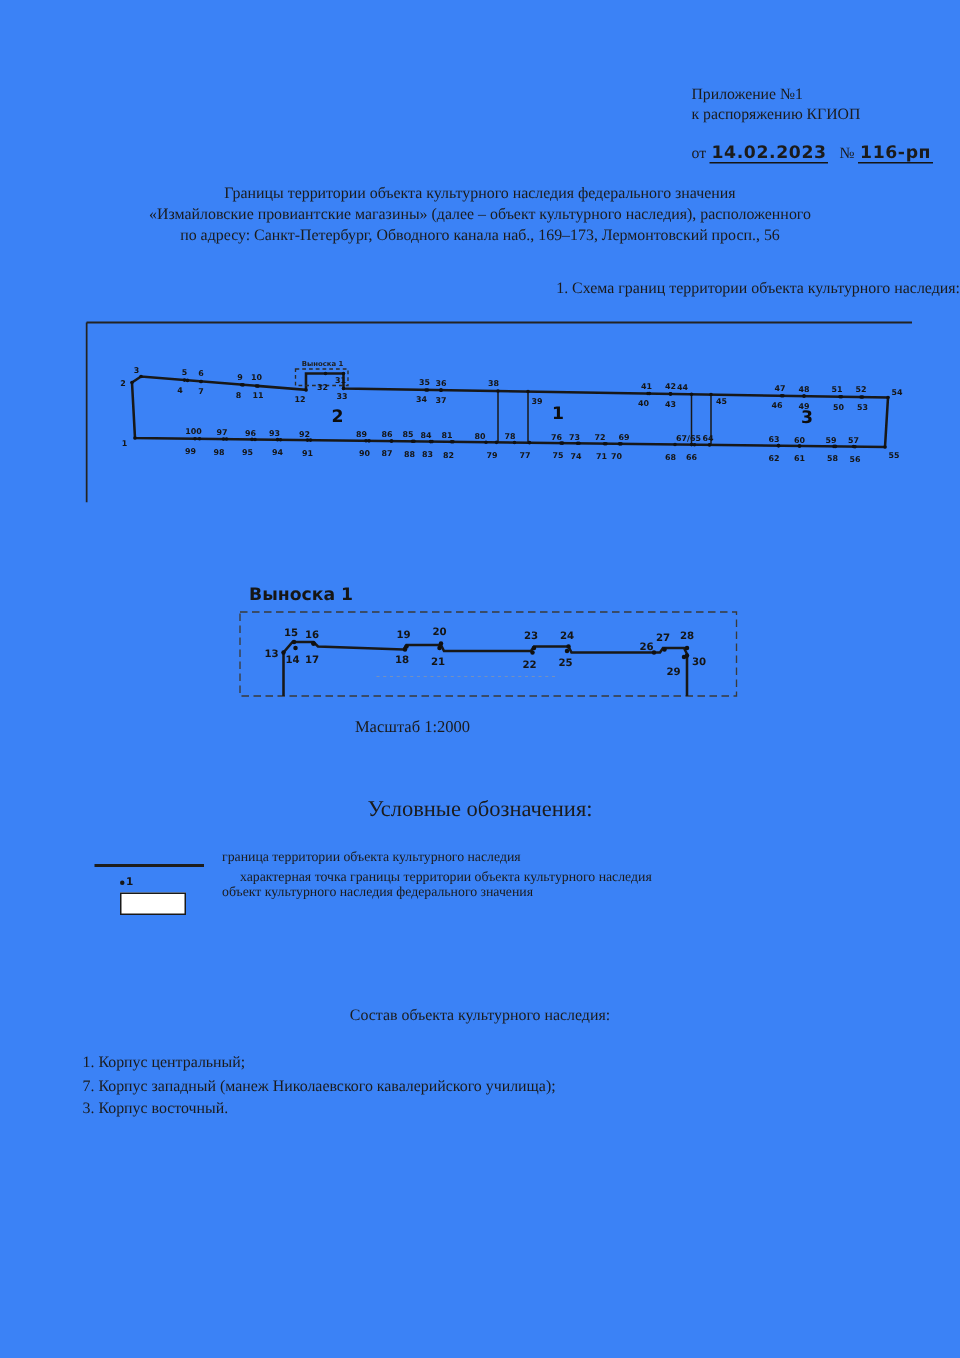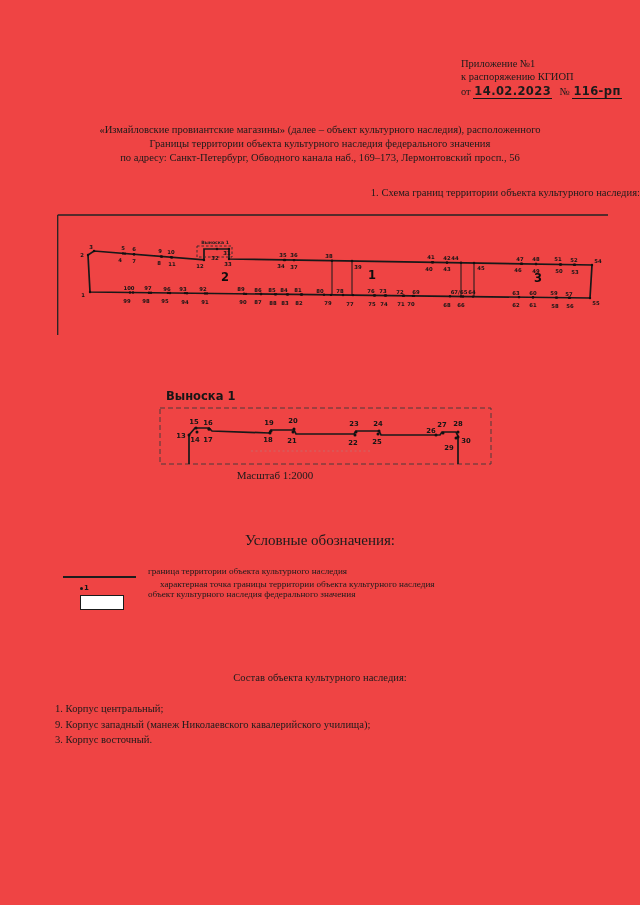--- a/index.html
+++ b/index.html
@@ -1,16 +1,16 @@
 <!DOCTYPE html>
 <html><head>
 <meta charset="utf-8">
 <style>
   html,body{margin:0;padding:0;}
-  .page{position:relative;width:640px;height:905px;background:#ef4444;overflow:hidden;
+  .page{position:relative;width:640px;height:905px;background:#3b82f6;overflow:hidden;
         font-family:"Liberation Serif", serif;color:#1b1b1b;}
   .abs{position:absolute;}
   
   .header-block{left:461px;top:57px;width:170px;font-size:10.5px;line-height:13px;}
   .hand{font-family:"DejaVu Sans", sans-serif;font-weight:700;font-size:11.5px;
         letter-spacing:.4px;border-bottom:1.6px solid #151515;padding:0 1px 0 1px;}
   
   .doc-title{left:30px;top:123px;width:580px;text-align:center;font-size:10.6px;line-height:14px;}
   .scheme-heading{left:0;top:187px;width:640px;text-align:right;font-size:10.6px;}
   
@@ -25,52 +25,52 @@
   .bldg{font-family:"DejaVu Sans", sans-serif;font-weight:700;font-size:11.5px;
         fill:#0d0d0d;text-anchor:middle;}
   .notchlabel{font-family:"DejaVu Sans", sans-serif;font-weight:700;font-size:4.6px;
         fill:#202020;text-anchor:middle;}
   .callout-label{left:166px;top:389px;font-family:"DejaVu Sans", sans-serif;
         font-weight:700;font-size:11.5px;color:#161616;}
   .callout-svg{left:159px;top:407px;}
   .callout-svg .ptlabel{font-size:6.8px;}
   .artifact{stroke:#9a9a9a;stroke-width:0.7;stroke-dasharray:2,2.5;opacity:.6;}
   
-  .scale-line{left:0;top:469px;width:550px;text-align:center;font-size:11px;}
+  .scale-line{left:0;top:479px;width:550px;text-align:center;font-size:11px;}
   .legend-heading{left:0;top:532px;width:640px;text-align:center;font-size:15px;}
   .legend-text{left:148px;width:440px;font-size:9.2px;line-height:11px;}
   .legend-line-symbol{left:63px;top:576px;width:73px;height:2px;background:#1d1d1d;}
   .legend-point-symbol{left:80px;top:584px;font-family:"DejaVu Sans", sans-serif;
         font-size:7px;font-weight:700;color:#161616;}
   .legend-point-symbol .dot{display:inline-block;width:3px;height:3px;background:#161616;
         border-radius:50%;vertical-align:middle;margin-right:1px;}
   .legend-rect-symbol{left:80px;top:595px;width:42px;height:13px;border:1.3px solid #1a1a1a;background:#fff;}
   
   .composition-heading{left:0;top:672px;width:640px;text-align:center;font-size:10.6px;}
   .composition-list{left:55px;top:701px;width:540px;font-size:10.6px;line-height:15.5px;}
 </style>
 </head>
 <body>
 
 <div class="page">
 
   <div class="abs header-block">
     <div>Приложение №1</div>
     <div>к распоряжению КГИОП</div>
-    <div style="margin-top:2px;">
+    <div style="margin-top:12px;">
       <span>от</span>
       <span class="hand">14.02.2023</span>
       <span style="margin-left:5px;">№</span>
       <span class="hand">116-рп</span>
     </div>
   </div>
 
   <div class="abs doc-title">
+    <div>Границы территории объекта культурного наследия федерального значения</div>
     <div>«Измайловские провиантские магазины» (далее – объект культурного наследия), расположенного</div>
-    <div>Границы территории объекта культурного наследия федерального значения</div>
     <div>по адресу: Санкт-Петербург, Обводного канала наб., 169–173, Лермонтовский просп., 56</div>
   </div>
 
   <div class="abs scheme-heading">1.   Схема границ территории объекта культурного наследия:</div>
 
   <svg id="main-svg" class="abs scheme-svg" width="551" height="122" viewBox="0 0 551 122">
     <path class="frame" d="M0.7,2 H551 M0.7,2 V122"></path>
     <path class="boundary" d="M31,42 L37,38 L147,46.9 L147,36 L172,36 L172,46 L535,52 L533,85 L33,79 Z"></path>
     <path class="wall" d="M275,47.7 V81.9 M295,48 V82.1 M404,49.8 V83.4 M417,50 V83.6"></path>
     <rect class="dashedbox" x="140" y="33" width="35" height="11"></rect>
@@ -293,17 +293,17 @@
   <div class="abs legend-point-symbol">
     <span class="dot"></span><span>1</span>
   </div>
   <div class="abs legend-text" style="top:579px;margin-left:12px;">характерная точка границы территории объекта культурного наследия</div>
   <div class="abs legend-rect-symbol"></div>
   <div class="abs legend-text" style="top:589px;">объект культурного наследия  федерального значения</div>
 
   <div class="abs composition-heading">Состав объекта культурного наследия:</div>
   <div class="abs composition-list">
     <div>1. Корпус центральный;</div>
-    <div>9. Корпус западный (манеж Николаевского кавалерийского училища);</div>
+    <div>7. Корпус западный (манеж Николаевского кавалерийского училища);</div>
     <div>3. Корпус восточный.</div>
   </div>
 
 </div>
 
 </body></html>

